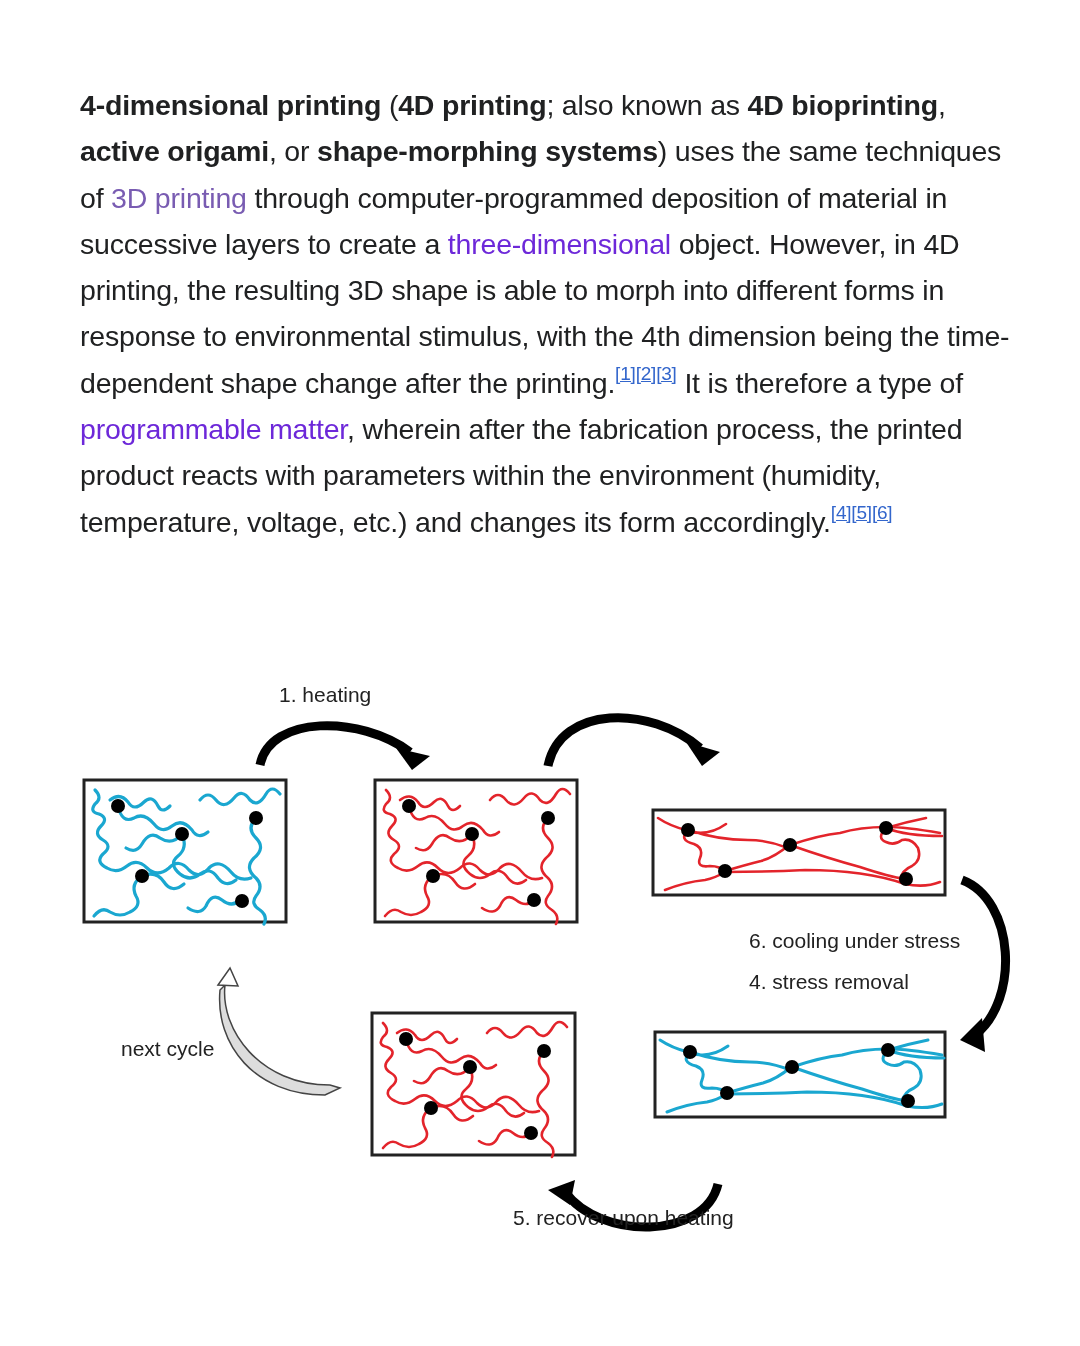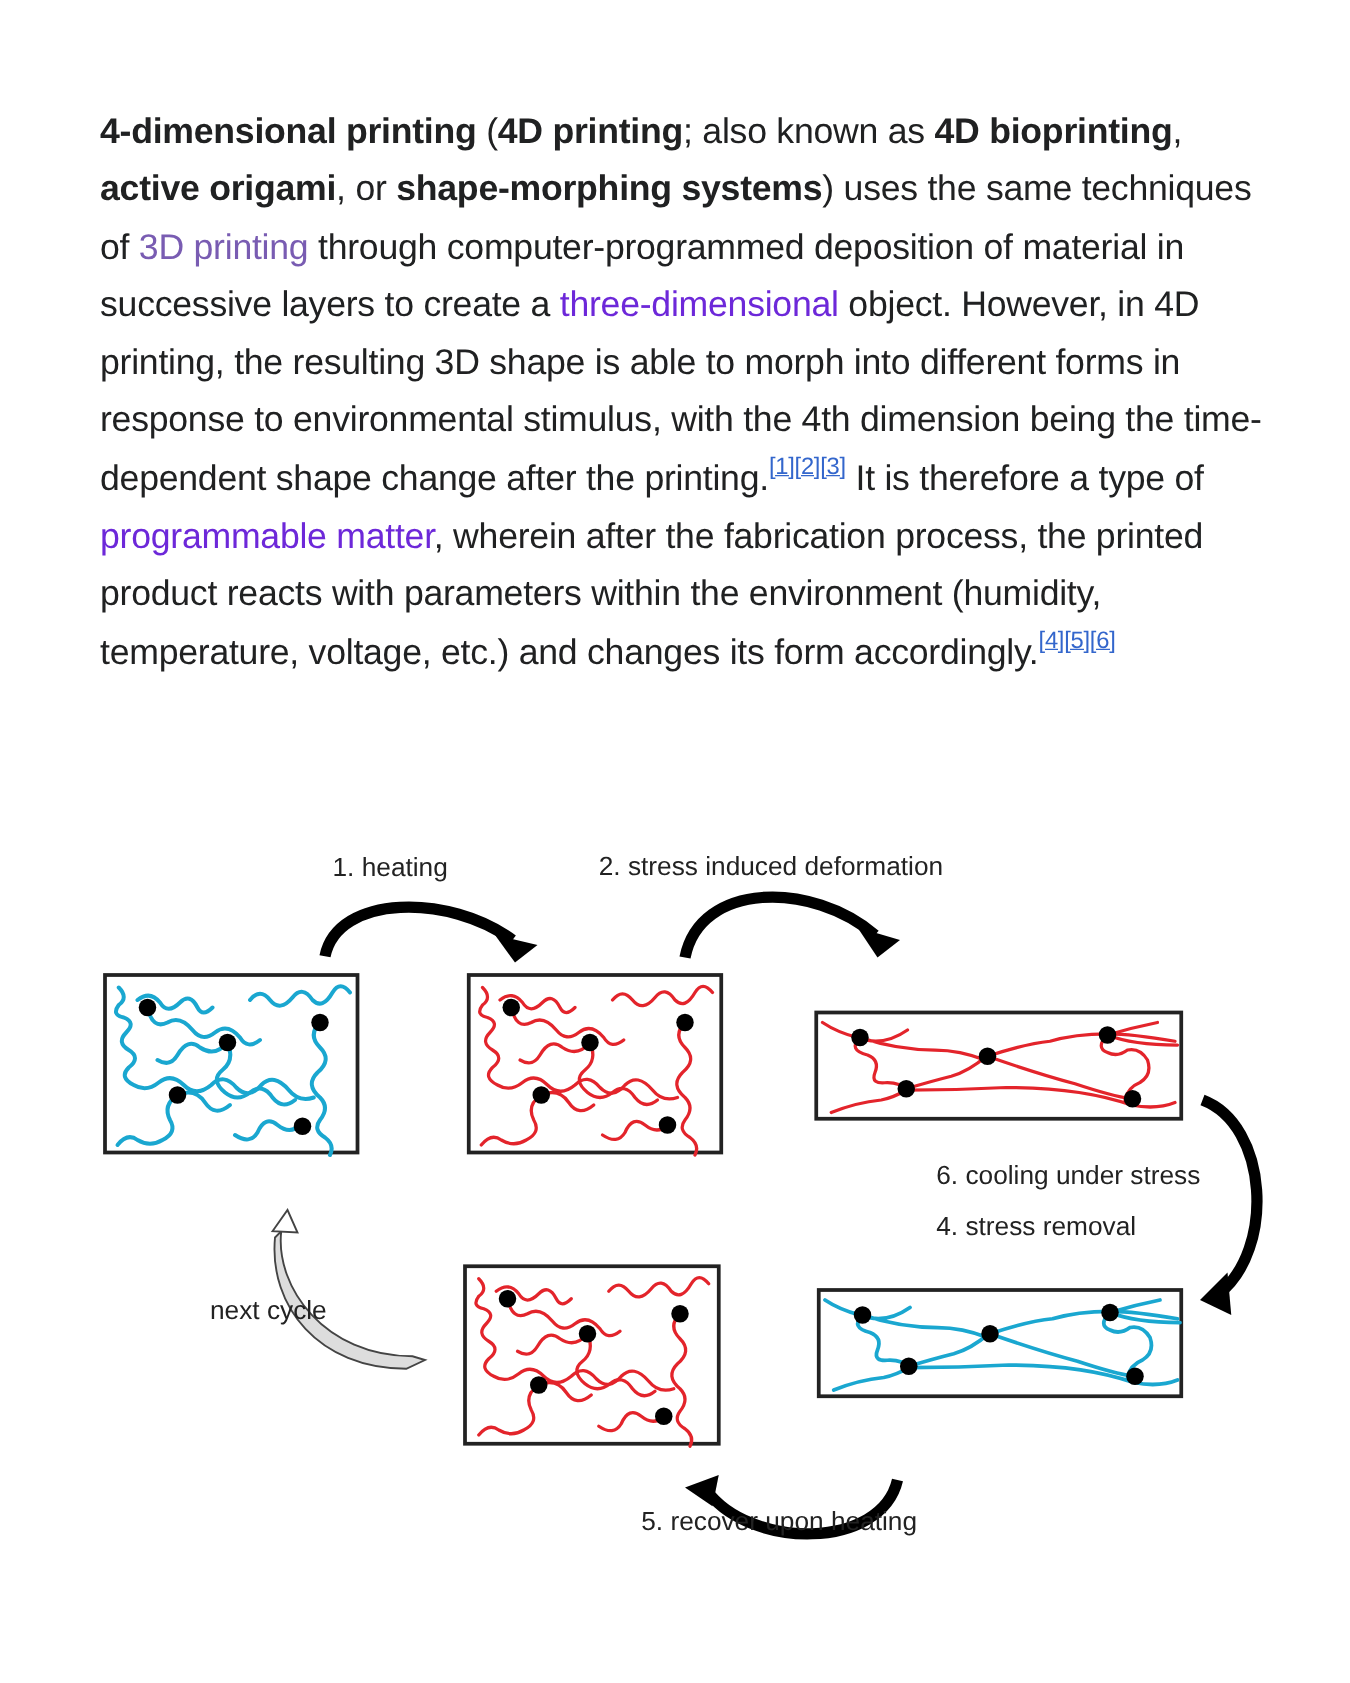--- a/index.html
+++ b/index.html
@@ -138,19 +138,18 @@
       <g fill="#000">
         <circle cx="406" cy="1039" r="7"></circle>
           <circle cx="470" cy="1067" r="7"></circle>
           <circle cx="544" cy="1051" r="7"></circle>
           <circle cx="431" cy="1108" r="7"></circle>
           <circle cx="531" cy="1133" r="7"></circle>
       </g>
     </g>
   </svg>
 
-  <div class="flabel" style="left:266px; top:43px;">1. heating</div>
-  <div class="flabel" style="left:479px; top:42px;">2. stress induced deformation</div>
+  <div class="flabel" style="left:279px; top:43px;">1. heating</div>
   <div class="flabel" style="left:749px; top:289px;">6. cooling under stress</div>
   <div class="flabel" style="left:749px; top:330px;">4. stress removal</div>
   <div class="flabel" style="left:513px; top:566px;">5. recover upon heating</div>
-  <div class="flabel" style="left:121px; top:397px;margin-left:47px;">next cycle</div>
+  <div class="flabel" style="left:121px; top:397px;">next cycle</div>
 </div>
 
 </body></html>

